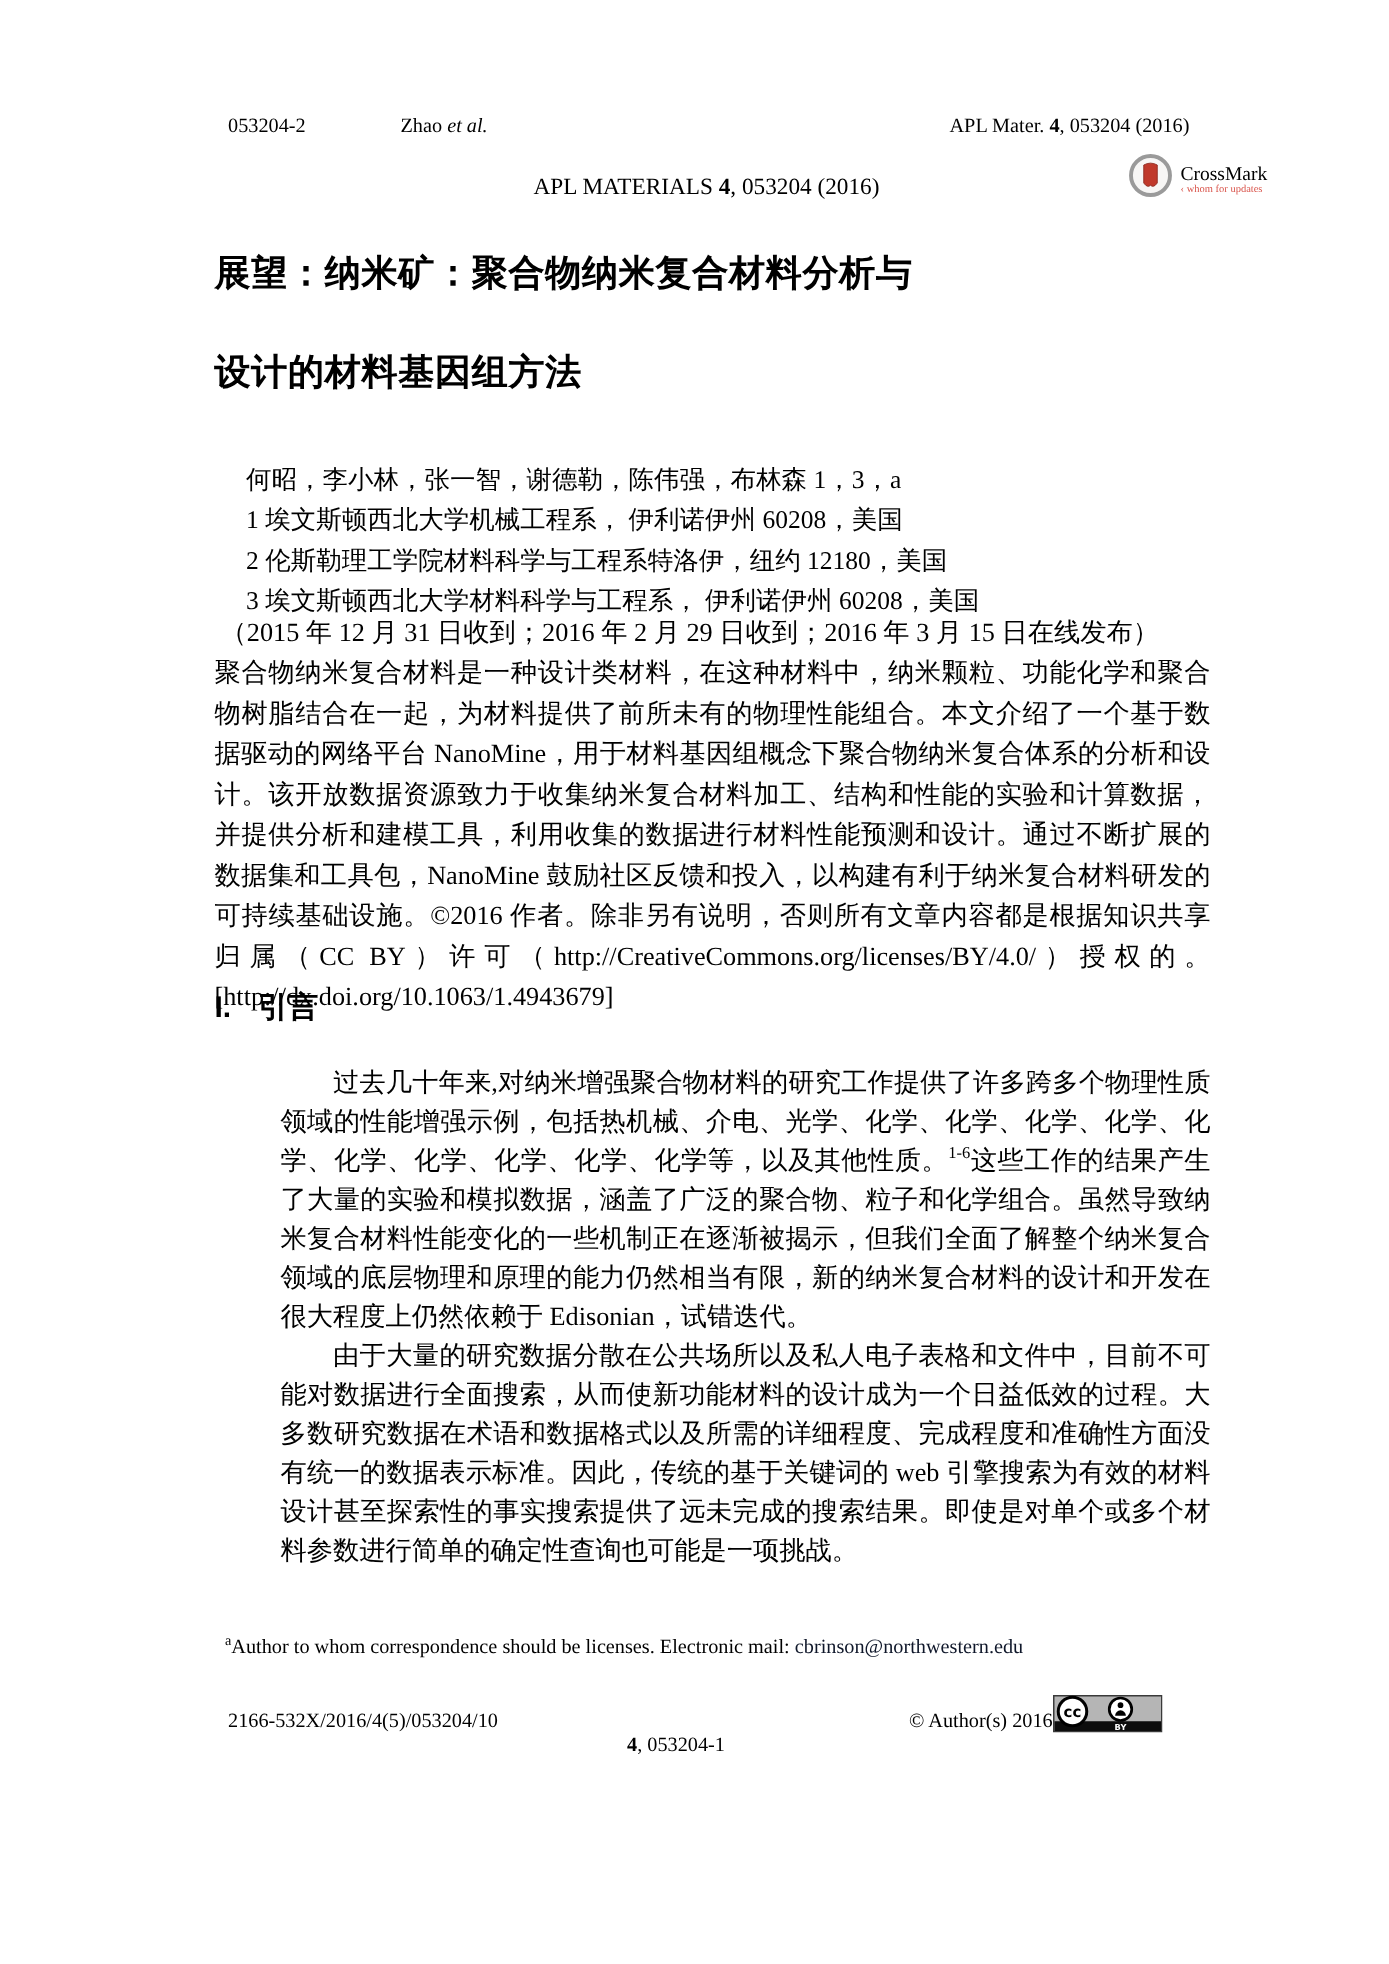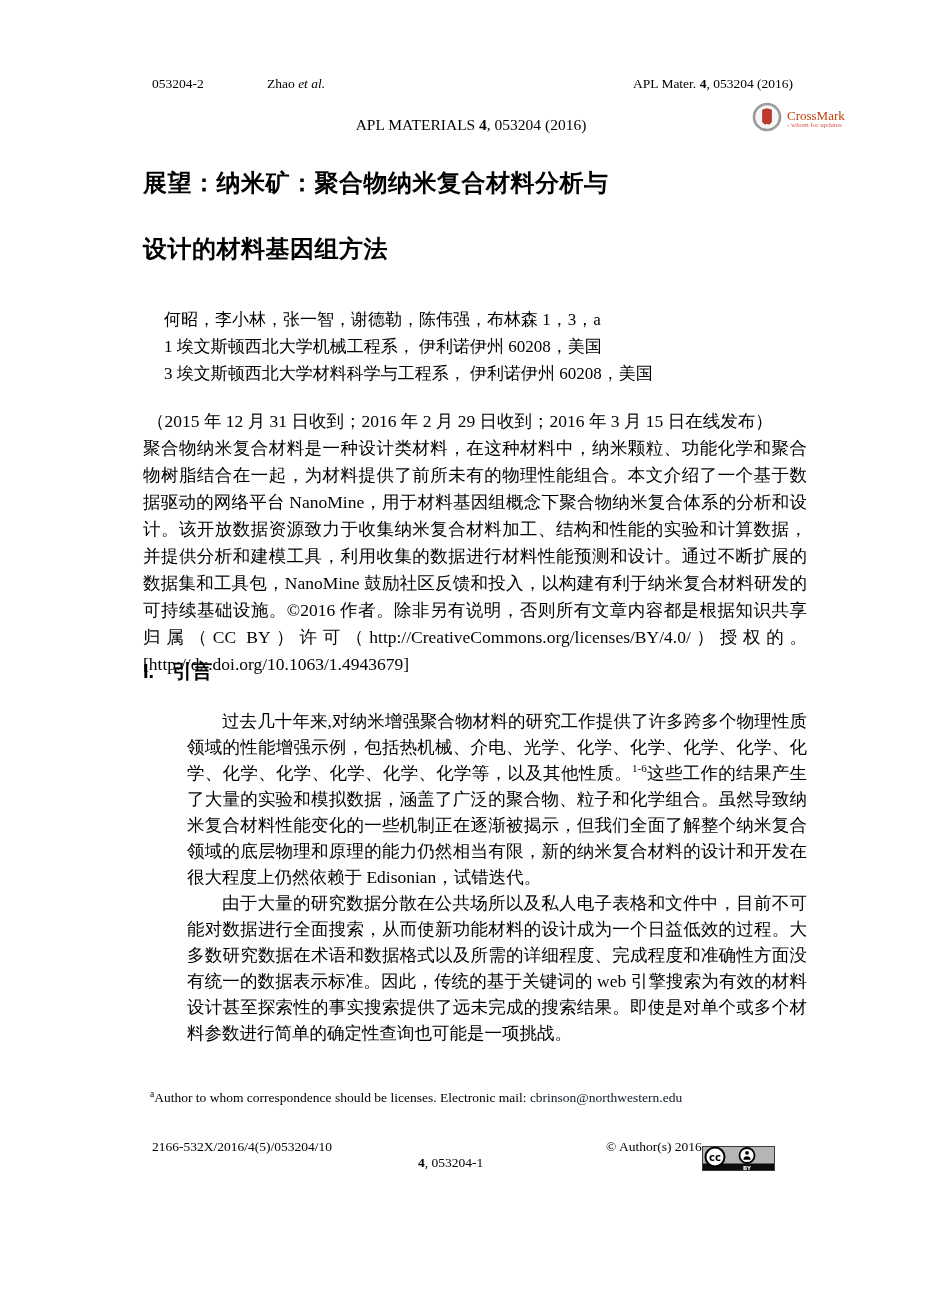--- a/index.html
+++ b/index.html
@@ -17,21 +17,21 @@
   .run-folio { position:absolute; left:152px; top:0; }
   .run-author { position:absolute; left:267px; top:0; }
   .run-author i { }
   .run-cite { position:absolute; right:133px; top:0; }
   b.vol { font-weight:bold; }
   
   .journal-line { position:absolute; top:116px; left:0; width:926px; text-align:center; font-size:15.5px; transform:translateX(8px); }
   
   .crossmark { position:absolute; top:102px; left:752px; display:flex; align-items:center; gap:5px; cursor:pointer; }
   .cm-text { display:flex; flex-direction:column; line-height:1.05; }
-  .cm-name { font-size:13px; color:#c2410c; }
+  .cm-name { font-size:13px; color:#000000; }
   .cm-tag { font-size:7px; color:#d9534a; }
   
   .title {
     position:absolute; left:143px; top:150px; width:700px;
     font-size:24px; font-weight:bold; line-height:66px;
     white-space:pre-line; letter-spacing:0.5px;
   }
   
   .byline { position:absolute; left:164px; top:306px; font-size:17px; line-height:27px; }
   
@@ -51,21 +51,21 @@
   sup.cite { font-size:11px; vertical-align:super; line-height:0; }
   
   .footnote { position:absolute; left:150px; top:1090px; font-size:13.5px; }
   .footnote sup { font-size:9.5px; vertical-align:super; line-height:0; }
   .email-link { color:#0f172a; text-decoration:none; cursor:pointer; }
   
   .footer { position:absolute; top:1139px; left:0; width:926px; height:30px; font-size:13.5px; }
   .ft-issn { position:absolute; left:152px; top:0; }
   .ft-page { position:absolute; left:418px; top:16px; }
   .ft-copy { position:absolute; left:606px; top:0; }
-  .cc-badge { position:absolute; left:702px; top:-9px; width:67px; height:25px; cursor:pointer;margin-top:16px; }
+  .cc-badge { position:absolute; left:702px; top:-9px; width:67px; height:25px; cursor:pointer; }
 </style>
 </head>
 <body>
 
 <div class="page">
 
   <div class="run-head">
     <span class="run-folio">053204-2</span>
     <span class="run-author"><span>Zhao </span><i>et al.</i></span>
     <span class="run-cite"><span>APL Mater. </span><b class="vol">4</b><span>, 053204 (2016)</span></span>
@@ -87,20 +87,21 @@
       <span class="cm-tag"><span>‹</span> <span>whom for updates</span></span>
     </span>
   </div>
 
   <h1 class="title">展望：纳米矿：聚合物纳米复合材料分析与
 设计的材料基因组方法</h1>
 
   <div class="byline">
     <div>何昭，李小林，张一智，谢德勒，陈伟强，布林森 1，3，a</div>
     <div>1 埃文斯顿西北大学机械工程系， 伊利诺伊州 60208，美国</div>
+    <div>2 伦斯勒理工学院材料科学与工程系特洛伊，纽约 12180，美国</div>
     <div>3 埃文斯顿西北大学材料科学与工程系， 伊利诺伊州 60208，美国</div>
   </div>
 
   <div class="abstract-block">
     <div class="dates">（2015 年 12 月 31 日收到；2016 年 2 月 29 日收到；2016 年 3 月 15 日在线发布）</div>
     <div class="abstract">聚合物纳米复合材料是一种设计类材料，在这种材料中，纳米颗粒、功能化学和聚合物树脂结合在一起，为材料提供了前所未有的物理性能组合。本文介绍了一个基于数据驱动的网络平台 NanoMine，用于材料基因组概念下聚合物纳米复合体系的分析和设计。该开放数据资源致力于收集纳米复合材料加工、结构和性能的实验和计算数据，并提供分析和建模工具，利用收集的数据进行材料性能预测和设计。通过不断扩展的数据集和工具包，NanoMine 鼓励社区反馈和投入，以构建有利于纳米复合材料研发的可持续基础设施。©2016 作者。除非另有说明，否则所有文章内容都是根据知识共享归属（CC BY）许可（http://CreativeCommons.org/licenses/BY/4.0/）授权的。[http://dx.doi.org/10.1063/1.4943679]</div>
   </div>
 
   <div class="sec-head">
     <span class="sec-num">I.</span><span>引言</span>

